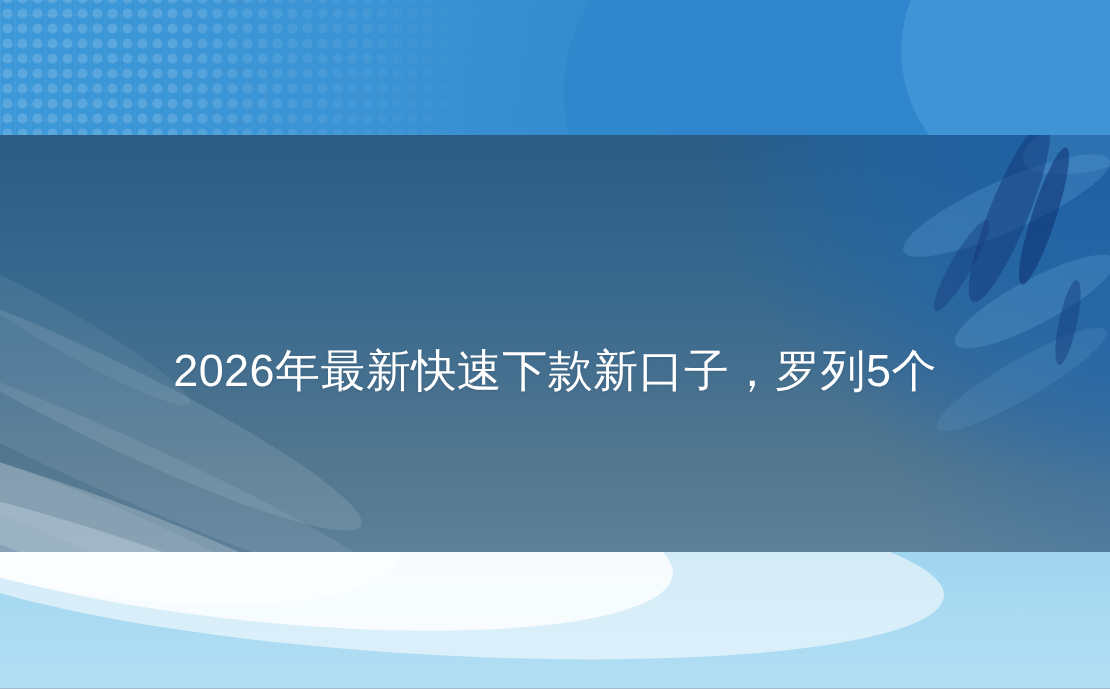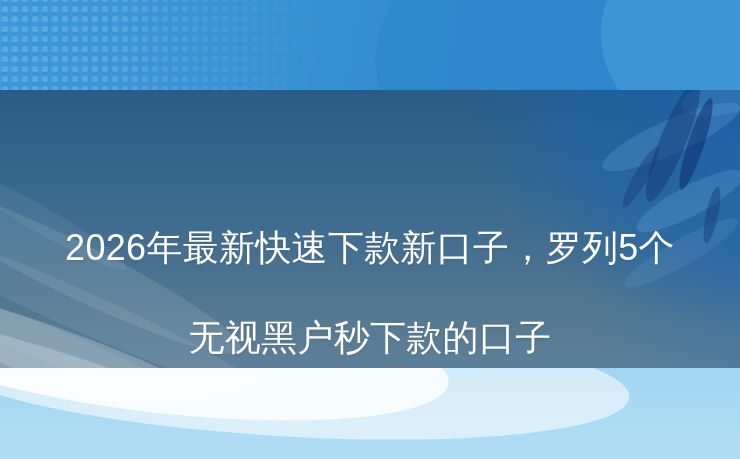--- a/index.html
+++ b/index.html
@@ -172,21 +172,21 @@
   }
 
   
   .title {
     position: absolute;
     left: 0;
     top: 180px;
     width: 740px;
     text-align: center;
     color: #ffffff;
-    font-size: 36px;
+    font-size: 30px;
     line-height: 45px;
     letter-spacing: 0.3px;
     font-weight: 400;
     white-space: pre-line;
     text-shadow: 0 1px 2px rgba(0,0,0,0.10);
   }
 
   
   .watermark {
     position: absolute;
@@ -235,17 +235,16 @@
   <div class="tail2"></div>
 
   <div class="band-bot">
     <div class="wave v1"></div>
     <div class="wave v2"></div>
     <div class="wave v3"></div>
   </div>
 
   <div class="title">
     <div>2026年最新快速下款新口子，罗列5个</div>
-    <div>无视黑户秒下款的口子</div>
   </div>
 
 
 </div>
 
 </body></html>

